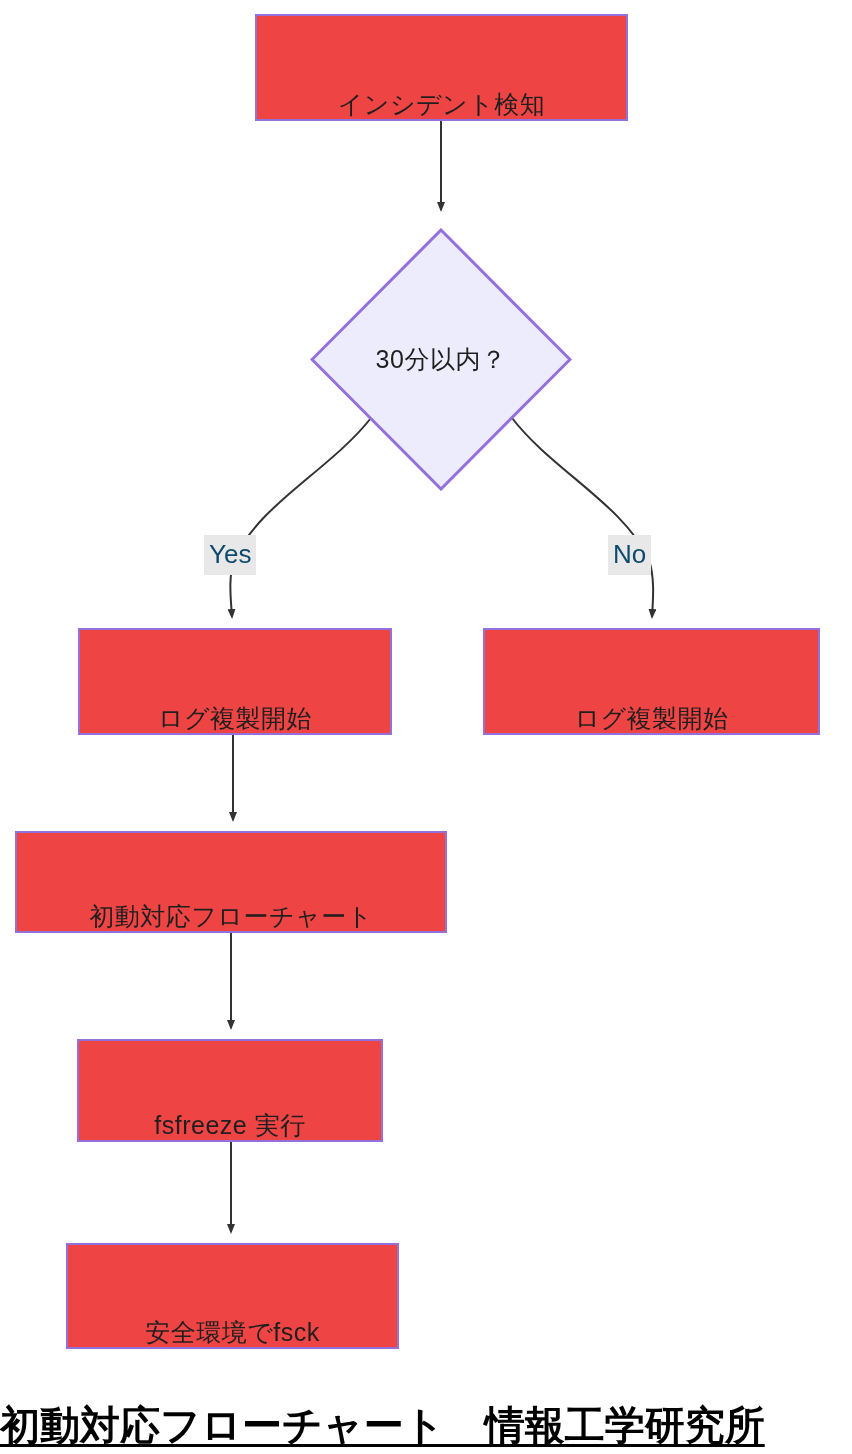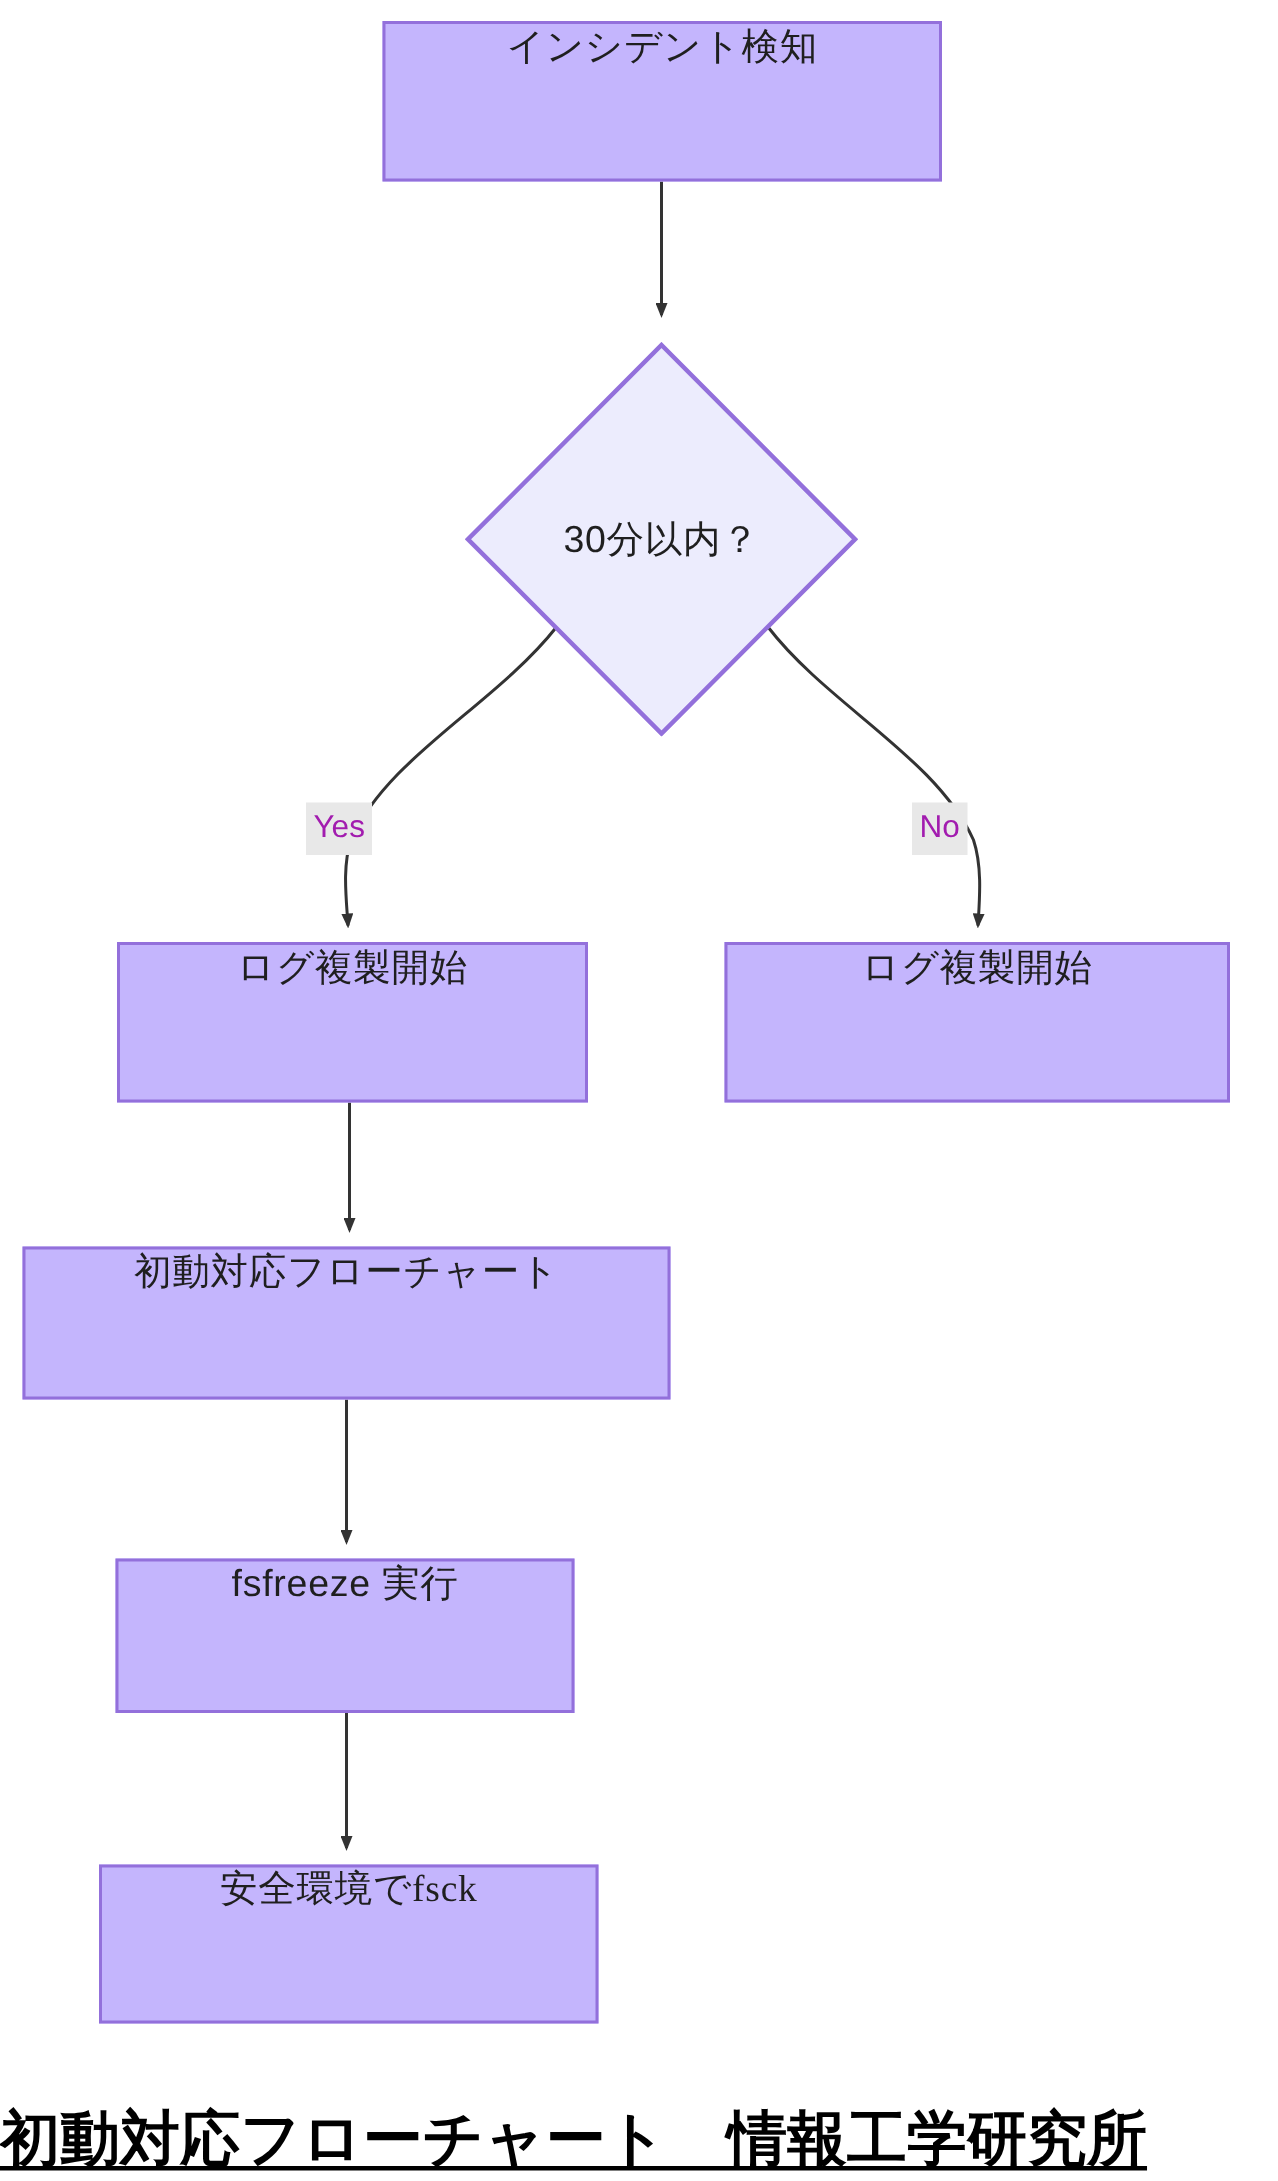--- a/index.html
+++ b/index.html
@@ -28,40 +28,40 @@
     left: 0; top: 0;
     width: 852px;
     height: 1454px;
     pointer-events: none;
   }
 
   
   .node {
     position: absolute;
     box-sizing: border-box;
-    background: #c4b5fd;
+    background: #ef4444;
     border: 2px solid #9370db;
     display: flex;
-    align-items: flex-start;
+    align-items: flex-end;
     justify-content: center;
     color: #1f1f1f;
   }
   .node-label {
     font-size: 25px;
     line-height: 1.2;
     white-space: nowrap;
     letter-spacing: 0.5px;
   }
 
   .node-detect   { left: 255px; top: 14px;   width: 373px; height: 107px; }
   .node-log      { left: 78px;  top: 628px;  width: 314px; height: 107px; }
   .node-risk     { left: 483px; top: 628px;  width: 337px; height: 107px; }
   .node-image    { left: 15px;  top: 831px;  width: 432px; height: 102px; }
   .node-fsfreeze { left: 77px;  top: 1039px; width: 306px; height: 103px; }
-  .node-fsck     { left: 66px;  top: 1243px; width: 333px; height: 106px; font-family: Liberation Serif, serif; }
+  .node-fsck     { left: 66px;  top: 1243px; width: 333px; height: 106px; }
 
   
   .decision {
     position: absolute;
     left: 310px;
     top: 228px;
     width: 262px;
     height: 263px;
   }
   .decision .diamond-shape {
@@ -82,22 +82,22 @@
     font-size: 25px;
     color: #1f1f1f;
     white-space: nowrap;
     letter-spacing: 0.5px;
   }
 
   
   .edge-label {
     position: absolute;
     background: #e8e8e8;
-    color: #a21caf;
-    font-size: 21px;
+    color: #0c4a6e;
+    font-size: 26px;
     line-height: 1;
     padding: 6px 5px 8px 5px;
     white-space: nowrap;
   }
   .label-yes { left: 204px; top: 535px; }
   .label-no  { left: 608px; top: 535px; }
 
   
   .caption {
     position: absolute;

